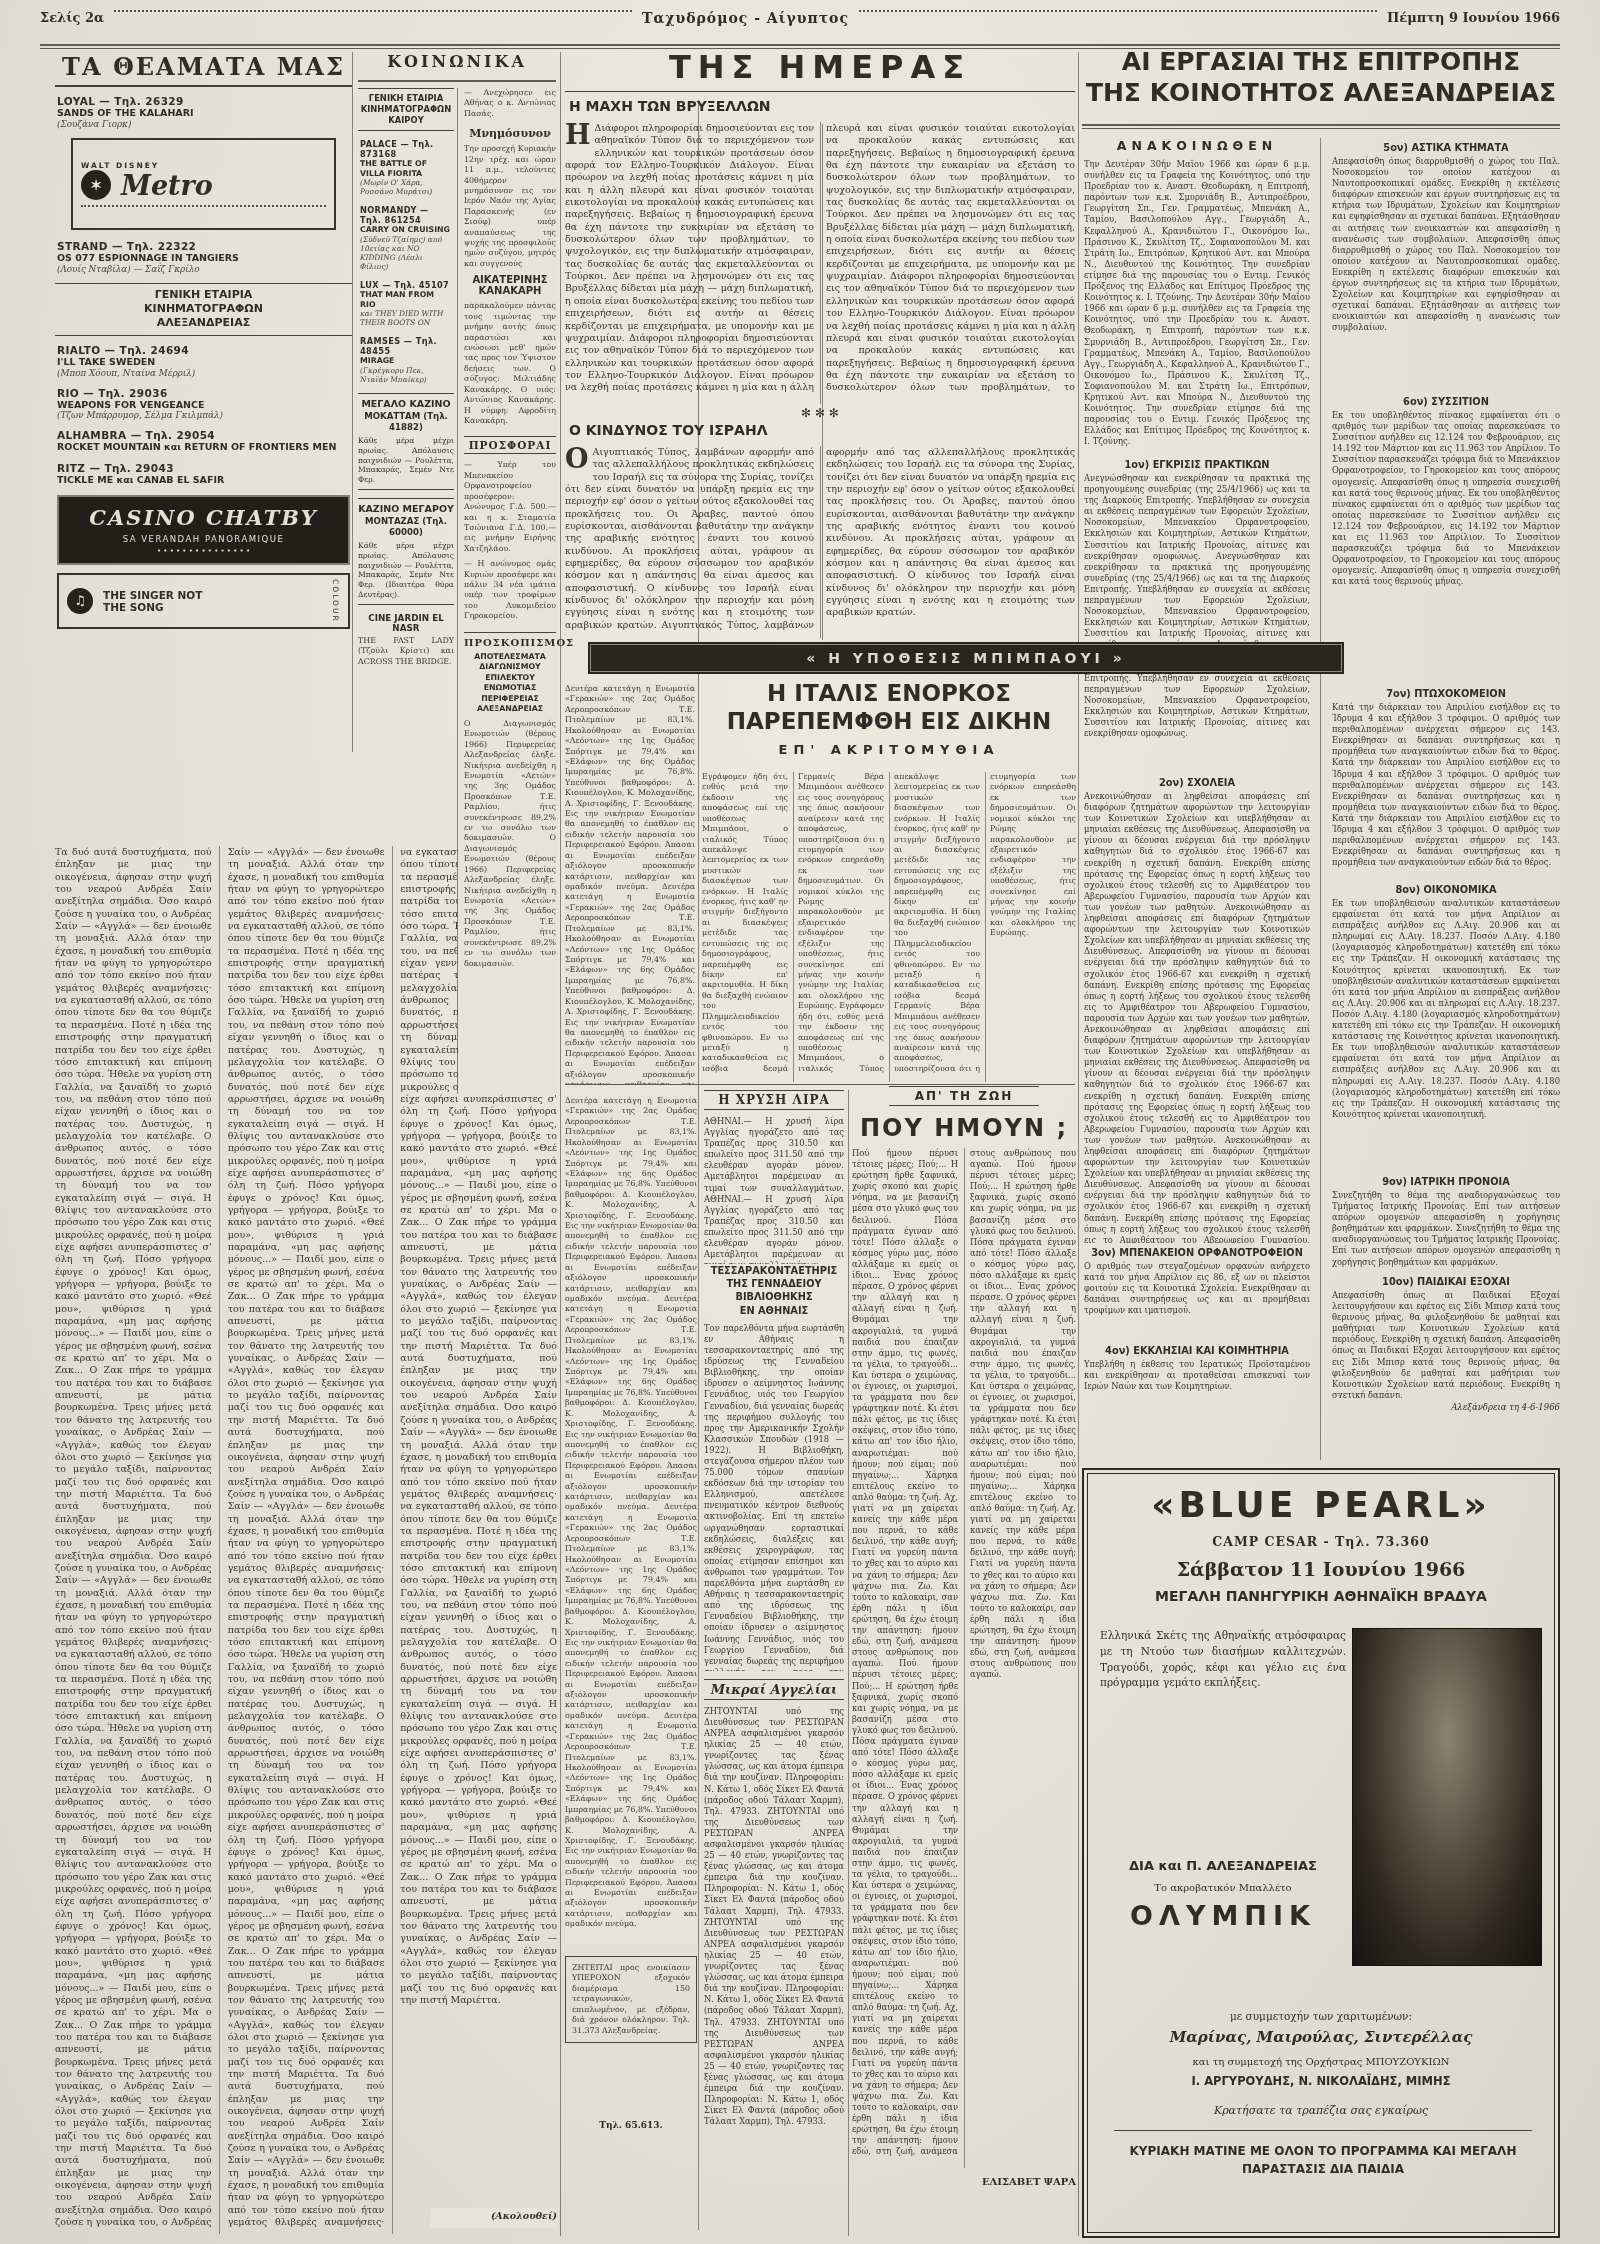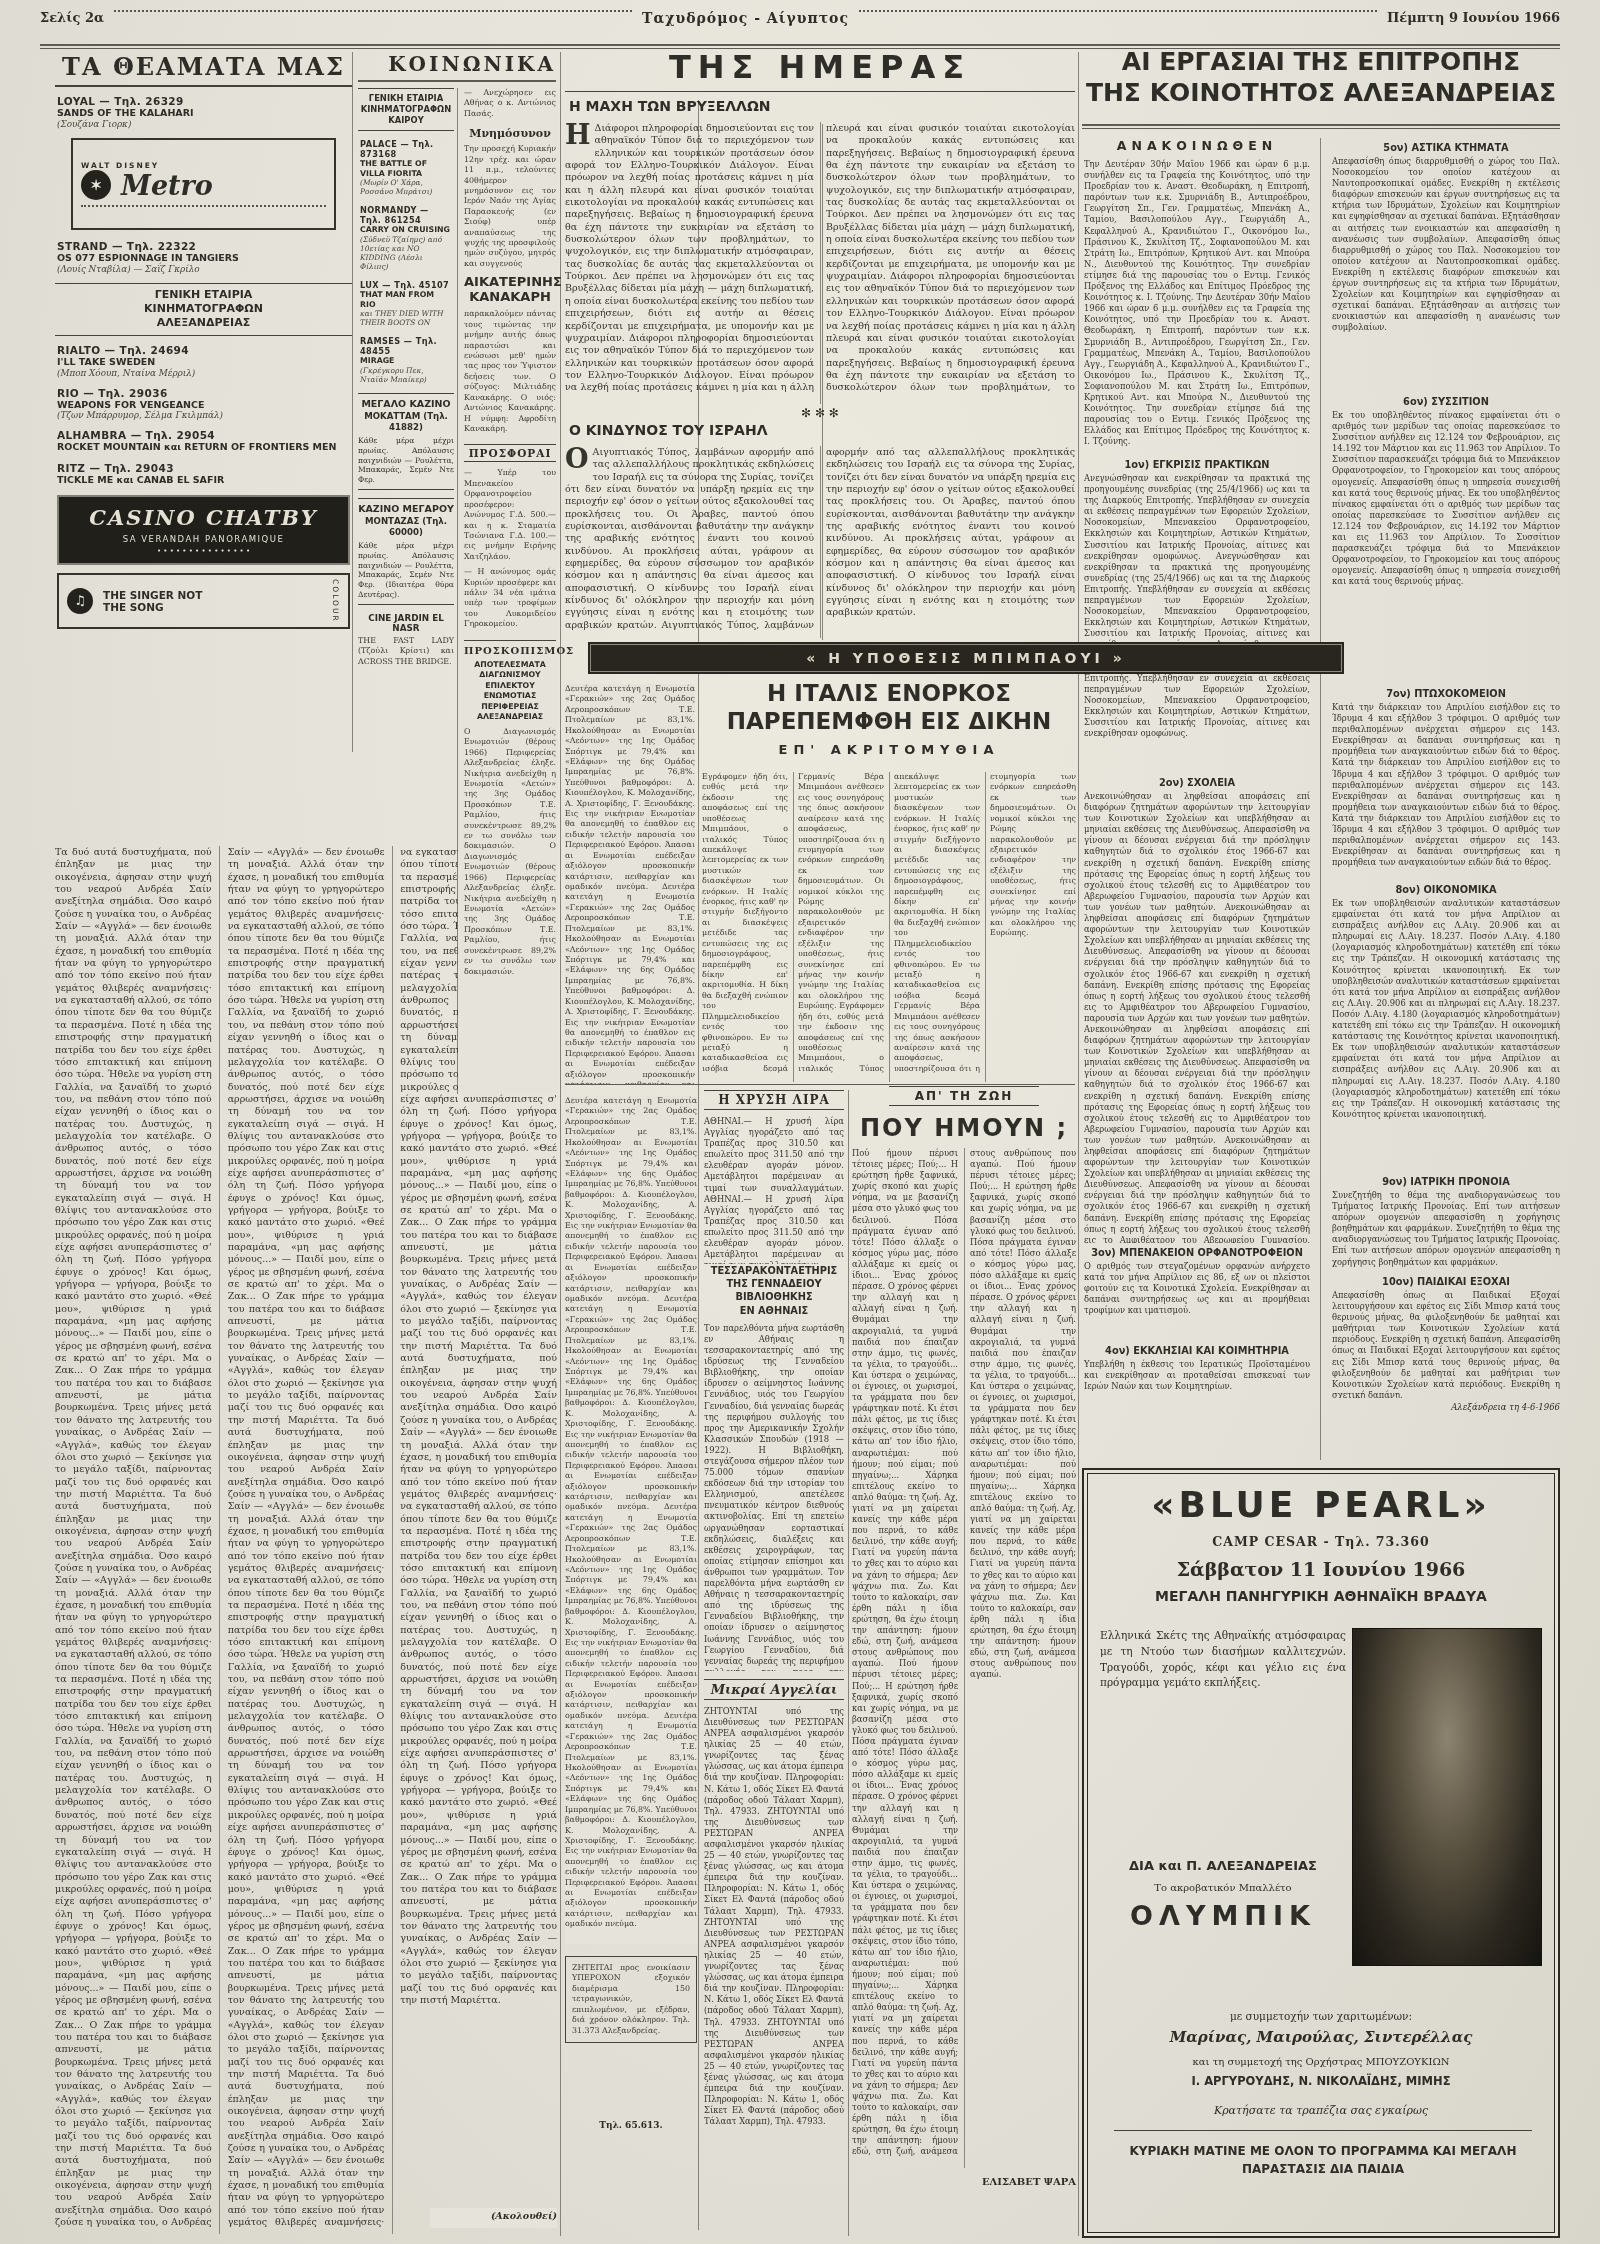--- a/index.html
+++ b/index.html
@@ -125,21 +125,21 @@
         <span class="sans" style="display:block;font-weight:bold;font-size:10.5px;">THE SINGER NOT</span>
         <span class="sans" style="display:block;font-weight:bold;font-size:10.5px;">THE SONG</span>
       </span>
       <span class="sans" style="margin-left:auto;font-size:7.5px;letter-spacing:2px;writing-mode:vertical-rl;">COLOUR</span>
     </div>
   </div>
 
   <div class="abs mc3 jst ovh bt" style="left:55px;top:846px;width:502px;height:1388px;">Τα δυό αυτά δυστυχήματα, πού έπληξαν με μιας την οικογένεια, άφησαν στην ψυχή του νεαρού Ανδρέα Σαίν ανεξίτηλα σημάδια. Όσο καιρό ζούσε η γυναίκα του, ο Ανδρέας Σαίν — «Αγγλά» — δεν ένοιωθε τη μοναξιά. Αλλά όταν την έχασε, η μοναδική του επιθυμία ήταν να φύγη το γρηγορώτερο από τον τόπο εκείνο πού ήταν γεμάτος θλιβερές αναμνήσεις· να εγκατασταθή αλλού, σε τόπο όπου τίποτε δεν θα του θύμιζε τα περασμένα. Ποτέ η ιδέα της επιστροφής στην πραγματική πατρίδα του δεν του είχε έρθει τόσο επιτακτική και επίμονη όσο τώρα. Ήθελε να γυρίση στη Γαλλία, να ξαναϊδή το χωριό του, να πεθάνη στον τόπο πού είχαν γεννηθή ο ίδιος και ο πατέρας του. Δυστυχώς, η μελαγχολία τον κατέλαβε. Ο άνθρωπος αυτός, ο τόσο δυνατός, πού ποτέ δεν είχε αρρωστήσει, άρχισε να νοιώθη τη δύναμή του να τον εγκαταλείπη σιγά — σιγά. Η θλίψις του αντανακλούσε στο πρόσωπο του γέρο Ζακ και στις μικρούλες ορφανές, πού η μοίρα είχε αφήσει ανυπεράσπιστες σ' όλη τη ζωή. Πόσο γρήγορα έφυγε ο χρόνος! Και όμως, γρήγορα — γρήγορα, βούιξε το κακό μαντάτο στο χωριό. «Θεέ μου», ψιθύρισε η γριά παραμάνα, «μη μας αφήσης μόνους...» — Παιδί μου, είπε ο γέρος με σβησμένη φωνή, εσένα σε κρατώ απ' το χέρι. Μα ο Ζακ... Ο Ζακ πήρε το γράμμα του πατέρα του και το διάβασε απνευστί, με μάτια βουρκωμένα. Τρεις μήνες μετά τον θάνατο της λατρευτής του γυναίκας, ο Ανδρέας Σαίν — «Αγγλά», καθώς τον έλεγαν όλοι στο χωριό — ξεκίνησε για το μεγάλο ταξίδι, παίρνοντας μαζί του τις δυό ορφανές και την πιστή Μαριέττα.  Τα δυό αυτά δυστυχήματα, πού έπληξαν με μιας την οικογένεια, άφησαν στην ψυχή του νεαρού Ανδρέα Σαίν ανεξίτηλα σημάδια. Όσο καιρό ζούσε η γυναίκα του, ο Ανδρέας Σαίν — «Αγγλά» — δεν ένοιωθε τη μοναξιά. Αλλά όταν την έχασε, η μοναδική του επιθυμία ήταν να φύγη το γρηγορώτερο από τον τόπο εκείνο πού ήταν γεμάτος θλιβερές αναμνήσεις· να εγκατασταθή αλλού, σε τόπο όπου τίποτε δεν θα του θύμιζε τα περασμένα. Ποτέ η ιδέα της επιστροφής στην πραγματική πατρίδα του δεν του είχε έρθει τόσο επιτακτική και επίμονη όσο τώρα. Ήθελε να γυρίση στη Γαλλία, να ξαναϊδή το χωριό του, να πεθάνη στον τόπο πού είχαν γεννηθή ο ίδιος και ο πατέρας του. Δυστυχώς, η μελαγχολία τον κατέλαβε. Ο άνθρωπος αυτός, ο τόσο δυνατός, πού ποτέ δεν είχε αρρωστήσει, άρχισε να νοιώθη τη δύναμή του να τον εγκαταλείπη σιγά — σιγά. Η θλίψις του αντανακλούσε στο πρόσωπο του γέρο Ζακ και στις μικρούλες ορφανές, πού η μοίρα είχε αφήσει ανυπεράσπιστες σ' όλη τη ζωή. Πόσο γρήγορα έφυγε ο χρόνος! Και όμως, γρήγορα — γρήγορα, βούιξε το κακό μαντάτο στο χωριό. «Θεέ μου», ψιθύρισε η γριά παραμάνα, «μη μας αφήσης μόνους...» — Παιδί μου, είπε ο γέρος με σβησμένη φωνή, εσένα σε κρατώ απ' το χέρι. Μα ο Ζακ... Ο Ζακ πήρε το γράμμα του πατέρα του και το διάβασε απνευστί, με μάτια βουρκωμένα. Τρεις μήνες μετά τον θάνατο της λατρευτής του γυναίκας, ο Ανδρέας Σαίν — «Αγγλά», καθώς τον έλεγαν όλοι στο χωριό — ξεκίνησε για το μεγάλο ταξίδι, παίρνοντας μαζί του τις δυό ορφανές και την πιστή Μαριέττα.  Τα δυό αυτά δυστυχήματα, πού έπληξαν με μιας την οικογένεια, άφησαν στην ψυχή του νεαρού Ανδρέα Σαίν ανεξίτηλα σημάδια. Όσο καιρό ζούσε η γυναίκα του, ο Ανδρέας Σαίν — «Αγγλά» — δεν ένοιωθε τη μοναξιά. Αλλά όταν την έχασε, η μοναδική του επιθυμία ήταν να φύγη το γρηγορώτερο από τον τόπο εκείνο πού ήταν γεμάτος θλιβερές αναμνήσεις· να εγκατασταθή αλλού, σε τόπο όπου τίποτε δεν θα του θύμιζε τα περασμένα. Ποτέ η ιδέα της επιστροφής στην πραγματική πατρίδα του δεν του είχε έρθει τόσο επιτακτική και επίμονη όσο τώρα. Ήθελε να γυρίση στη Γαλλία, να ξαναϊδή το χωριό του, να πεθάνη στον τόπο πού είχαν γεννηθή ο ίδιος και ο πατέρας του. Δυστυχώς, η μελαγχολία τον κατέλαβε. Ο άνθρωπος αυτός, ο τόσο δυνατός, πού ποτέ δεν είχε αρρωστήσει, άρχισε να νοιώθη τη δύναμή του να τον εγκαταλείπη σιγά — σιγά. Η θλίψις του αντανακλούσε στο πρόσωπο του γέρο Ζακ και στις μικρούλες ορφανές, πού η μοίρα είχε αφήσει ανυπεράσπιστες σ' όλη τη ζωή. Πόσο γρήγορα έφυγε ο χρόνος! Και όμως, γρήγορα — γρήγορα, βούιξε το κακό μαντάτο στο χωριό. «Θεέ μου», ψιθύρισε η γριά παραμάνα, «μη μας αφήσης μόνους...» — Παιδί μου, είπε ο γέρος με σβησμένη φωνή, εσένα σε κρατώ απ' το χέρι. Μα ο Ζακ... Ο Ζακ πήρε το γράμμα του πατέρα του και το διάβασε απνευστί, με μάτια βουρκωμένα. Τρεις μήνες μετά τον θάνατο της λατρευτής του γυναίκας, ο Ανδρέας Σαίν — «Αγγλά», καθώς τον έλεγαν όλοι στο χωριό — ξεκίνησε για το μεγάλο ταξίδι, παίρνοντας μαζί του τις δυό ορφανές και την πιστή Μαριέττα.  Τα δυό αυτά δυστυχήματα, πού έπληξαν με μιας την οικογένεια, άφησαν στην ψυχή του νεαρού Ανδρέα Σαίν ανεξίτηλα σημάδια. Όσο καιρό ζούσε η γυναίκα του, ο Ανδρέας Σαίν — «Αγγλά» — δεν ένοιωθε τη μοναξιά. Αλλά όταν την έχασε, η μοναδική του επιθυμία ήταν να φύγη το γρηγορώτερο από τον τόπο εκείνο πού ήταν γεμάτος θλιβερές αναμνήσεις· να εγκατασταθή αλλού, σε τόπο όπου τίποτε δεν θα του θύμιζε τα περασμένα. Ποτέ η ιδέα της επιστροφής στην πραγματική πατρίδα του δεν του είχε έρθει τόσο επιτακτική και επίμονη όσο τώρα. Ήθελε να γυρίση στη Γαλλία, να ξαναϊδή το χωριό του, να πεθάνη στον τόπο πού είχαν γεννηθή ο ίδιος και ο πατέρας του. Δυστυχώς, η μελαγχολία τον κατέλαβε. Ο άνθρωπος αυτός, ο τόσο δυνατός, πού ποτέ δεν είχε αρρωστήσει, άρχισε να νοιώθη τη δύναμή του να τον εγκαταλείπη σιγά — σιγά. Η θλίψις του αντανακλούσε στο πρόσωπο του γέρο Ζακ και στις μικρούλες ορφανές, πού η μοίρα είχε αφήσει ανυπεράσπιστες σ' όλη τη ζωή. Πόσο γρήγορα έφυγε ο χρόνος! Και όμως, γρήγορα — γρήγορα, βούιξε το κακό μαντάτο στο χωριό. «Θεέ μου», ψιθύρισε η γριά παραμάνα, «μη μας αφήσης μόνους...» — Παιδί μου, είπε ο γέρος με σβησμένη φωνή, εσένα σε κρατώ απ' το χέρι. Μα ο Ζακ... Ο Ζακ πήρε το γράμμα του πατέρα του και το διάβασε απνευστί, με μάτια βουρκωμένα. Τρεις μήνες μετά τον θάνατο της λατρευτής του γυναίκας, ο Ανδρέας Σαίν — «Αγγλά», καθώς τον έλεγαν όλοι στο χωριό — ξεκίνησε για το μεγάλο ταξίδι, παίρνοντας μαζί του τις δυό ορφανές και την πιστή Μαριέττα.  Τα δυό αυτά δυστυχήματα, πού έπληξαν με μιας την οικογένεια, άφησαν στην ψυχή του νεαρού Ανδρέα Σαίν ανεξίτηλα σημάδια. Όσο καιρό ζούσε η γυναίκα του, ο Ανδρέας Σαίν — «Αγγλά» — δεν ένοιωθε τη μοναξιά. Αλλά όταν την έχασε, η μοναδική του επιθυμία ήταν να φύγη το γρηγορώτερο από τον τόπο εκείνο πού ήταν γεμάτος θλιβερές αναμνήσεις· να εγκατασταθή αλλού, σε τόπο όπου τίποτε δεν θα του θύμιζε τα περασμένα. Ποτέ η ιδέα της επιστροφής στην πραγματική πατρίδα του δεν του είχε έρθει τόσο επιτακτική και επίμονη όσο τώρα. Ήθελε να γυρίση στη Γαλλία, να ξαναϊδή το χωριό του, να πεθάνη στον τόπο πού είχαν γεννηθή ο ίδιος και ο πατέρας του. Δυστυχώς, η μελαγχολία τον κατέλαβε. Ο άνθρωπος αυτός, ο τόσο δυνατός, πού ποτέ δεν είχε αρρωστήσει, άρχισε να νοιώθη τη δύναμή του να τον εγκαταλείπη σιγά — σιγά. Η θλίψις του αντανακλούσε στο πρόσωπο του γέρο Ζακ και στις μικρούλες ορφανές, πού η μοίρα είχε αφήσει ανυπεράσπιστες σ' όλη τη ζωή. Πόσο γρήγορα έφυγε ο χρόνος! Και όμως, γρήγορα — γρήγορα, βούιξε το κακό μαντάτο στο χωριό. «Θεέ μου», ψιθύρισε η γριά παραμάνα, «μη μας αφήσης μόνους...» — Παιδί μου, είπε ο γέρος με σβησμένη φωνή, εσένα σε κρατώ απ' το χέρι. Μα ο Ζακ... Ο Ζακ πήρε το γράμμα του πατέρα του και το διάβασε απνευστί, με μάτια βουρκωμένα. Τρεις μήνες μετά τον θάνατο της λατρευτής του γυναίκας, ο Ανδρέας Σαίν — «Αγγλά», καθώς τον έλεγαν όλοι στο χωριό — ξεκίνησε για το μεγάλο ταξίδι, παίρνοντας μαζί του τις δυό ορφανές και την πιστή Μαριέττα.  Τα δυό αυτά δυστυχήματα, πού έπληξαν με μιας την οικογένεια, άφησαν στην ψυχή του νεαρού Ανδρέα Σαίν ανεξίτηλα σημάδια. Όσο καιρό ζούσε η γυναίκα του, ο Ανδρέας Σαίν — «Αγγλά» — δεν ένοιωθε τη μοναξιά. Αλλά όταν την έχασε, η μοναδική του επιθυμία ήταν να φύγη το γρηγορώτερο από τον τόπο εκείνο πού ήταν γεμάτος θλιβερές αναμνήσεις· να εγκατασταθή αλλού, σε τόπο όπου τίποτε δεν θα του θύμιζε τα περασμένα. Ποτέ η ιδέα της επιστροφής στην πραγματική πατρίδα του δεν του είχε έρθει τόσο επιτακτική και επίμονη όσο τώρα. Ήθελε να γυρίση στη Γαλλία, να ξαναϊδή το χωριό του, να πεθάνη στον τόπο πού είχαν γεννηθή ο ίδιος και ο πατέρας του. Δυστυχώς, η μελαγχολία τον κατέλαβε. Ο άνθρωπος αυτός, ο τόσο δυνατός, πού ποτέ δεν είχε αρρωστήσει, άρχισε να νοιώθη τη δύναμή του να τον εγκαταλείπη σιγά — σιγά. Η θλίψις του αντανακλούσε στο πρόσωπο του γέρο Ζακ και στις μικρούλες ορφανές, πού η μοίρα είχε αφήσει ανυπεράσπιστες σ' όλη τη ζωή. Πόσο γρήγορα έφυγε ο χρόνος! Και όμως, γρήγορα — γρήγορα, βούιξε το κακό μαντάτο στο χωριό. «Θεέ μου», ψιθύρισε η γριά παραμάνα, «μη μας αφήσης μόνους...» — Παιδί μου, είπε ο γέρος με σβησμένη φωνή, εσένα σε κρατώ απ' το χέρι. Μα ο Ζακ... Ο Ζακ πήρε το γράμμα του πατέρα του και το διάβασε απνευστί, με μάτια βουρκωμένα. Τρεις μήνες μετά τον θάνατο της λατρευτής του γυναίκας, ο Ανδρέας Σαίν — «Αγγλά», καθώς τον έλεγαν όλοι στο χωριό — ξεκίνησε για το μεγάλο ταξίδι, παίρνοντας μαζί του τις δυό ορφανές και την πιστή Μαριέττα.</div>
   <div class="abs cover" style="left:430px;top:2208px;width:127px;height:18px;text-align:right;font-style:italic;font-weight:bold;font-size:9.5px;padding-top:2px;">(Ακολουθεί)</div>
 
-  <div class="abs ctr" style="left:358px;top:52px;width:198px;font-weight:bold;font-size:20px;letter-spacing:3px;text-align:right;">ΚΟΙΝΩΝΙΚΑ</div>
+  <div class="abs ctr" style="left:358px;top:52px;width:198px;font-weight:bold;font-size:16px;letter-spacing:3px;">ΚΟΙΝΩΝΙΚΑ</div>
   <div class="hr" style="left:358px;top:80px;width:198px;height:2px;"></div>
 
   <div class="abs" style="left:358px;top:88px;width:96px;">
     <div class="boxhdr">
       <div style="font-size:8.4px;">ΓΕΝΙΚΗ ΕΤΑΙΡΙΑ</div>
       <div style="font-size:8.4px;">ΚΙΝΗΜΑΤΟΓΡΑΦΩΝ</div>
       <div style="font-size:8.4px;">ΚΑΙΡΟΥ</div>
     </div>
     <div class="cinema sm">
       <div class="nm">PALACE — Τηλ. 873168</div>
@@ -174,21 +174,21 @@
     <div>
       <div class="sans ctr" style="font-weight:bold;font-size:8.8px;margin:4px 0 3px 0;">CINE JARDIN EL NASR</div>
       <div class="bts jst">THE FAST LADY (Τζούλι Κρίστι) και ACROSS THE BRIDGE.</div>
     </div>
   </div>
 
   <div class="abs cover" style="left:458px;top:84px;width:100px;height:1010px;padding:4px 2px 0 6px;box-sizing:border-box;z-index:4;">
     <div class="bts jst">— Ανεχώρησεν εις Αθήνας ο κ. Αντώνιος Πασάς.</div>
     <div class="ctr" style="font-weight:bold;font-size:11px;margin:8px 0 4px 0;">Μνημόσυνον</div>
     <div class="bts jst">Την προσεχή Κυριακήν 12ην τρέχ. και ώραν 11 π.μ., τελούντες 40θήμερον μνημόσυνον εις τον Ιερόν Ναόν της Αγίας Παρασκευής (εν Σιούφ) υπέρ αναπαύσεως της ψυχής της προσφιλούς ημών συζύγου, μητρός και συγγενούς</div>
-    <div class="ctr sans" style="font-weight:bold;font-size:13px;margin:5px 0;">ΑΙΚΑΤΕΡΙΝΗΣ ΚΑΝΑΚΑΡΗ</div>
+    <div class="ctr sans" style="font-weight:bold;font-size:10px;margin:5px 0;">ΑΙΚΑΤΕΡΙΝΗΣ ΚΑΝΑΚΑΡΗ</div>
     <div class="bts jst">παρακαλούμεν πάντας τους τιμώντας την μνήμην αυτής όπως παραστώσι και ενώσωσι μεθ' ημών τας προς τον Ύψιστον δεήσεις των. Ο σύζυγος: Μιλτιάδης Κανακάρης. Ο υιός: Αντώνιος Κανακάρης. Η νύμφη: Αφροδίτη Κανακάρη.</div>
     <div class="sechdr" style="margin:10px 0 6px 0;font-size:10.5px;">ΠΡΟΣΦΟΡΑΙ</div>
     <div class="bts jst">— Υπέρ του Μπενακείου Ορφανοτροφείου προσέφερον: Ανώνυμος Γ.Δ. 500.— και η κ. Σταματία Τσώνιανα Γ.Δ. 100.— εις μνήμην Ειρήνης Χατζηλάου.</div>
     <div class="bts jst" style="margin-top:5px;">— Η ανώνυμος ομάς Κυριών προσέφερε και πάλιν 34 νέα ιμάτια υπέρ των τροφίμων του Λυκομιδείου Γηροκομείου.</div>
     <div class="ctr" style="font-weight:bold;font-size:10px;letter-spacing:1px;border-top:1px solid #44423a;padding-top:4px;margin:10px 0 4px 0;">ΠΡΟΣΚΟΠΙΣΜΟΣ</div>
     <div class="sans ctr" style="font-weight:bold;font-size:7.8px;line-height:1.35;margin-bottom:4px;">ΑΠΟΤΕΛΕΣΜΑΤΑ ΔΙΑΓΩΝΙΣΜΟΥ ΕΠΙΛΕΚΤΟΥ ΕΝΩΜΟΤΙΑΣ ΠΕΡΙΦΕΡΕΙΑΣ ΑΛΕΞΑΝΔΡΕΙΑΣ</div>
     <div class="bts jst ovh" style="height:250px;">Ο Διαγωνισμός Ενωμοτιών (θέρους 1966) Περιφερείας Αλεξανδρείας έληξε. Νικήτρια ανεδείχθη η Ενωμοτία «Αετών» της 3ης Ομάδος Προσκόπων Τ.Ε. Ραμλίου, ήτις συνεκέντρωσε 89,2% εν τω συνόλω των δοκιμασιών.  Ο Διαγωνισμός Ενωμοτιών (θέρους 1966) Περιφερείας Αλεξανδρείας έληξε. Νικήτρια ανεδείχθη η Ενωμοτία «Αετών» της 3ης Ομάδος Προσκόπων Τ.Ε. Ραμλίου, ήτις συνεκέντρωσε 89,2% εν τω συνόλω των δοκιμασιών.</div>
   </div>
 
   <div class="abs" style="left:565px;top:48px;width:510px;">

